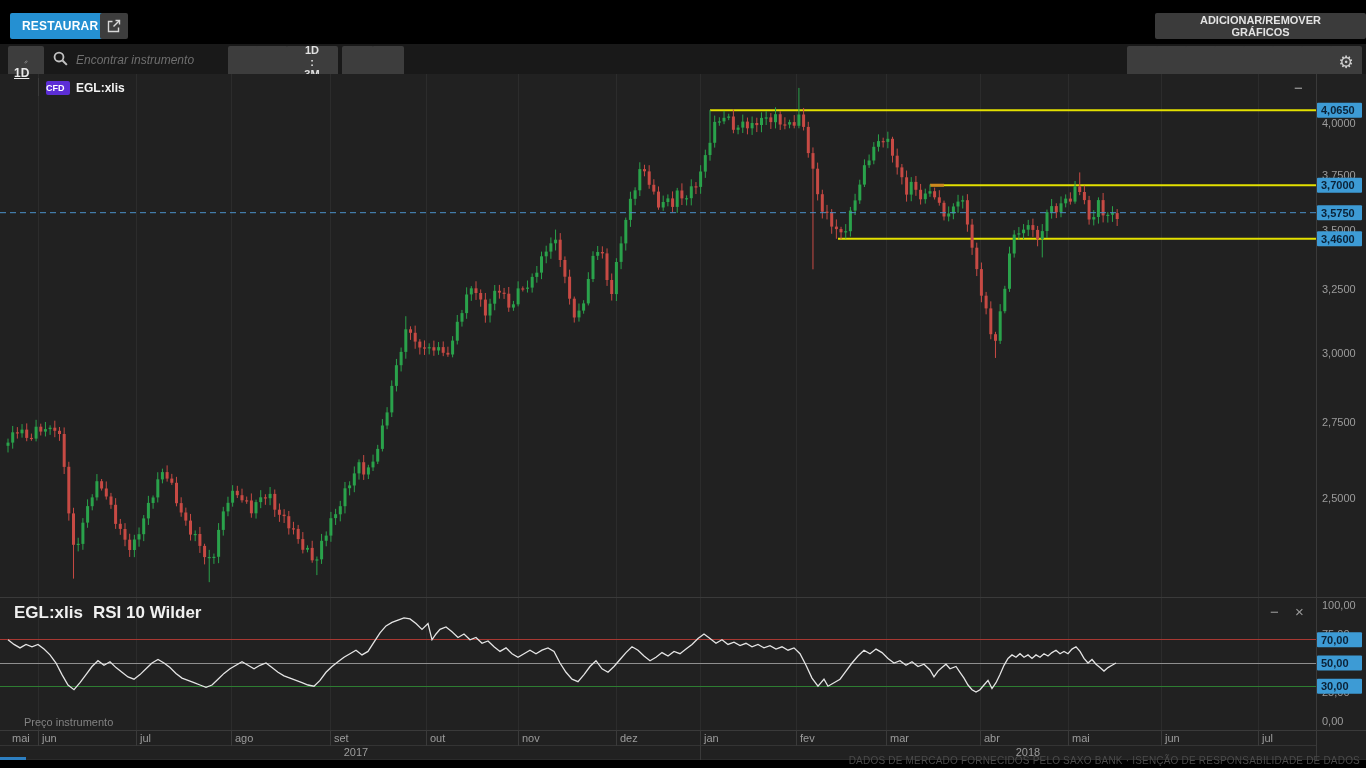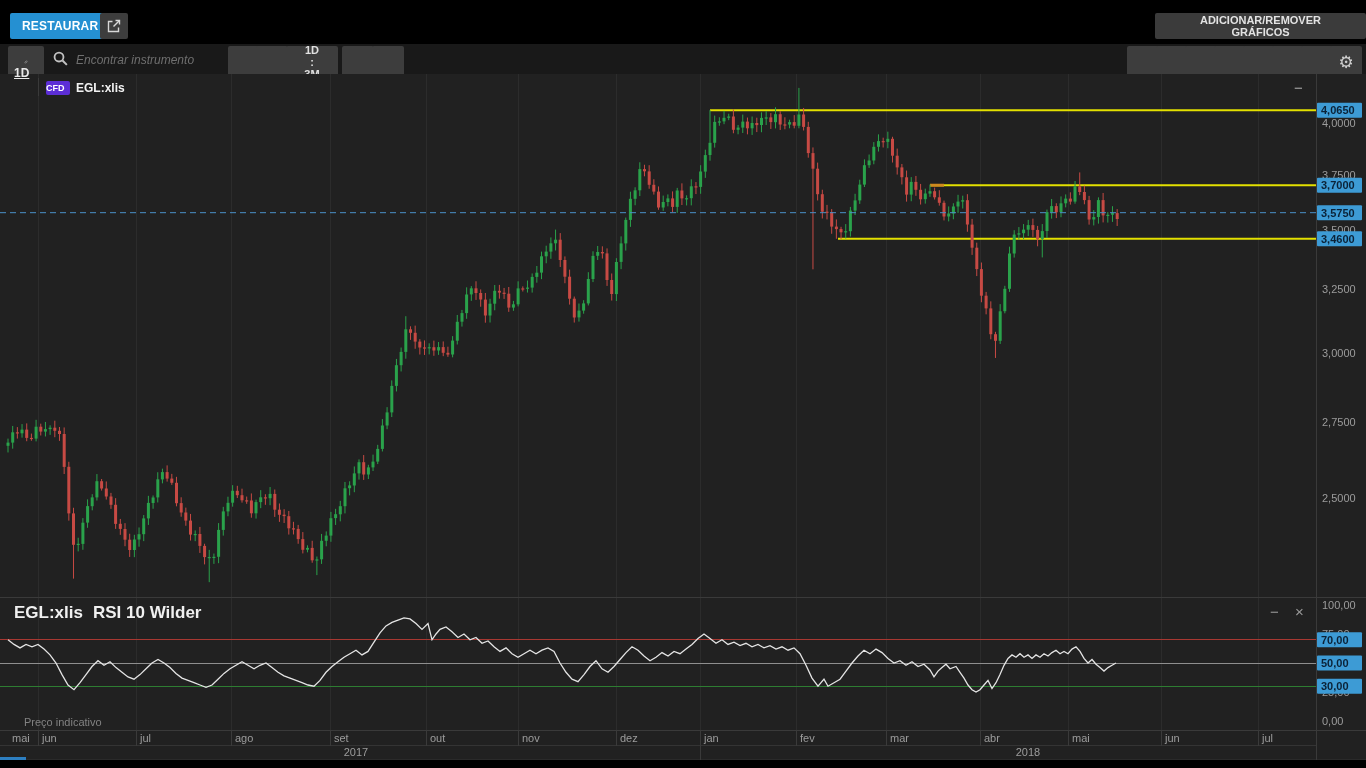--- a/index.html
+++ b/index.html
@@ -762,15 +762,16 @@
   <span class="abs cfd-badge">CFD</span>
   <span class="abs symbol-label">EGL:xlis</span>
   <span class="abs chart-min">−</span>
 
   <span class="abs rsi-header">
     <span>EGL:xlis</span><span class="gap"></span><span>RSI 10 Wilder</span>
   </span>
   <span class="abs rsi-min">−</span>
   <span class="abs rsi-close">×</span>
 
-  <span class="abs price-note">Preço indicativo</span>
+  <span class="abs price-note">Preço instrumento</span>
+  <span class="abs disclaimer">DADOS DE MERCADO FORNECIDOS PELO SAXO BANK · ISENÇÃO DE RESPONSABILIDADE DE DADOS</span>
   <span class="abs hscroll"></span>
 </div>
 
 </body></html>

